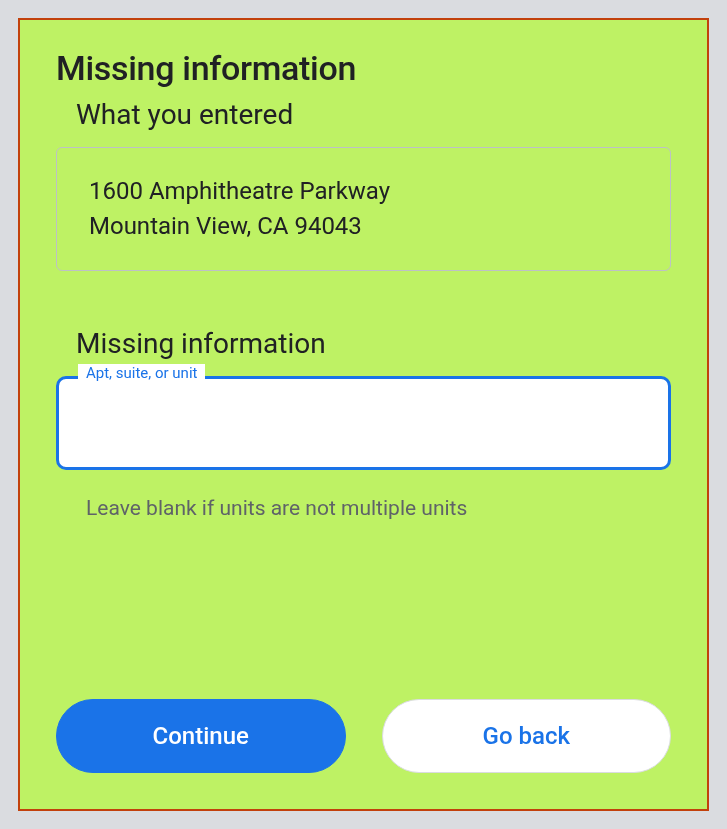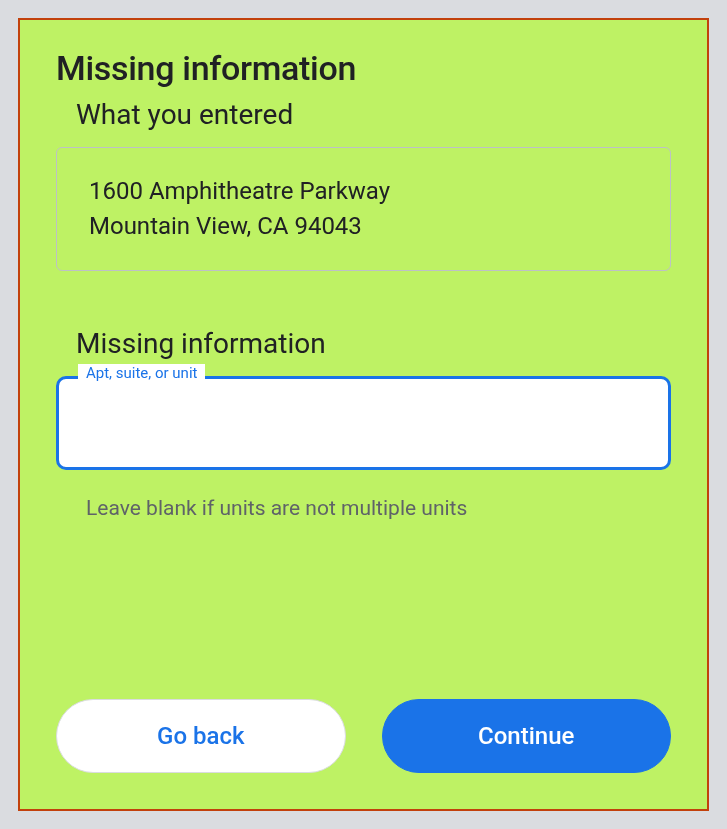--- a/index.html
+++ b/index.html
@@ -123,16 +123,16 @@
   </div>
 
   <h2 class="section-heading">Missing information</h2>
   <div class="field-wrap">
     <span class="field-label">Apt, suite, or unit</span>
     <input type="text" class="text-input" autofocus="" value="" style="">
   </div>
   <p class="helper-text">Leave blank if units are not multiple units</p>
 
   <div class="buttons">
+    <button class="btn btn-primary">Continue</button>
     <button class="btn btn-secondary">Go back</button>
-    <button class="btn btn-primary">Continue</button>
   </div>
 </div>
 
 </body></html>

